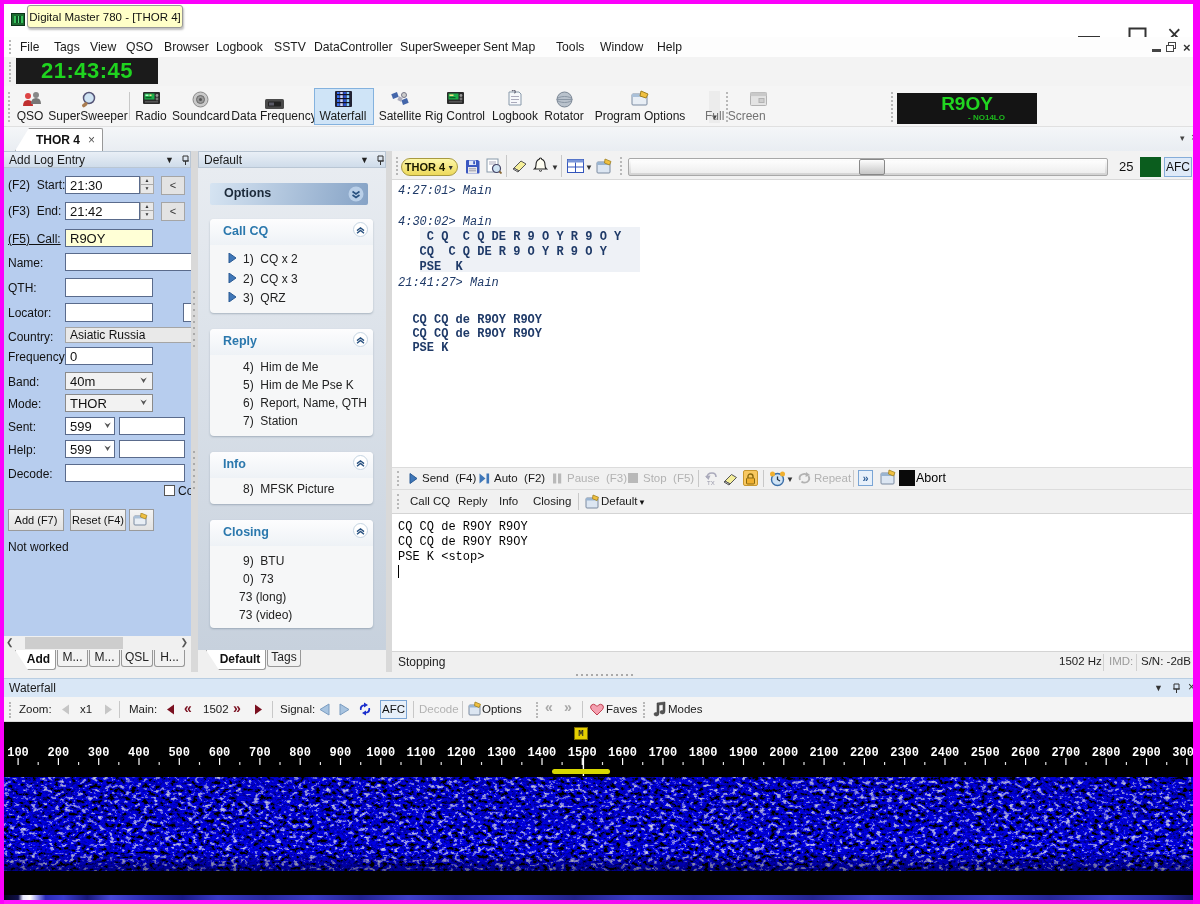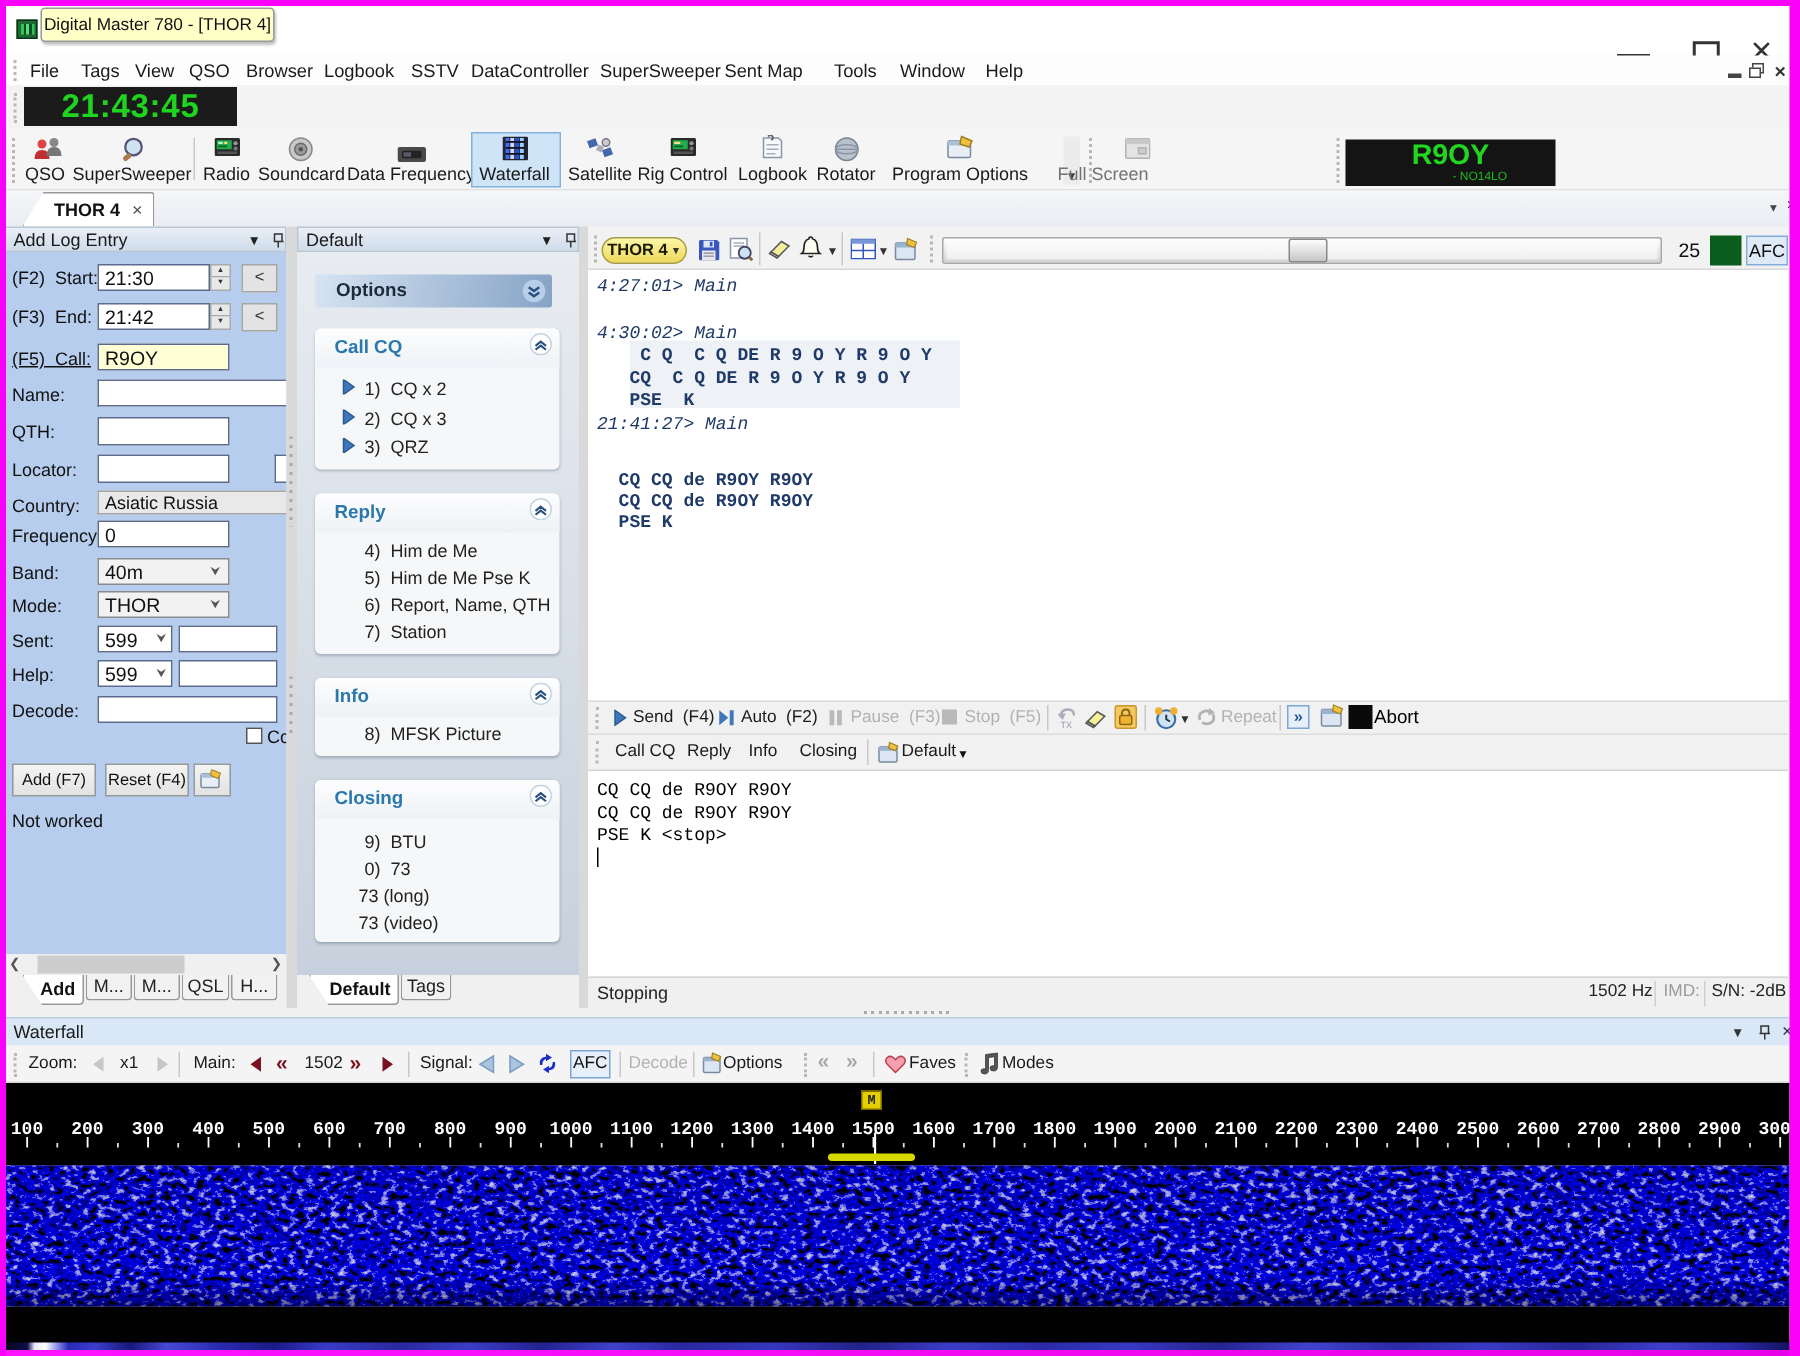--- a/index.html
+++ b/index.html
@@ -177,21 +177,21 @@
 <svg width="17" height="14">
           <rect x="0.5" y="0.5" width="16" height="13" rx="1" fill="#e3e3e3" stroke="#b2b2b2"></rect>
           <rect x="0.5" y="0.5" width="16" height="3.6" fill="#c9c9c9"></rect>
           <rect x="9" y="6.5" width="5" height="4" fill="#cdcdcd" stroke="#b2b2b2"></rect>
         </svg></div>
 <div class="ab" style="left:705px;top:109px;width:110px;text-align:left;font-size:12px;color:#737373;white-space:nowrap;">Full Screen</div>
 <div class="ab grip" style="left:891px;top:92px;height:30px;"></div>
 
 <div class="ab" style="left:897px;top:93px;width:140px;height:31px;background:#141414;">
  <div style="text-align:center;font-size:19px;font-weight:bold;color:#21d621;line-height:20px;margin-top:1px;">R9OY</div>
- <div style="text-align:center;font-size:8px;font-weight:normal;color:#1db81d;line-height:8px;padding-left:39px;">- NO14LO</div>
+ <div style="text-align:center;font-size:8px;font-weight:bold;color:#1db81d;line-height:8px;padding-left:39px;">- NO14LO</div>
 </div>
 </div>
 
 <div class="ab" style="left:4px;top:127px;width:1189px;height:24px;background:linear-gradient(#f4f6f8,#e9edf2);"></div>
 <div class="ab" style="left:15px;top:128px;width:88px;height:23px;background:#fff;border:1px solid #989898;border-bottom:none;border-radius:2px 2px 0 0;clip-path:polygon(14px 0,100% 0,100% 100%,0 100%);display:flex;align-items:center;">
  <span style="margin-left:20px;font-size:12px;font-weight:bold;color:#111;">THOR 4</span>
  <span style="margin-left:8px;font-size:12px;color:#555;">×</span>
 </div>
 <div class="ab" style="left:1180px;top:133px;font-size:9px;color:#444;">▾</div>
 <div class="ab" style="left:1191px;top:131px;font-size:11px;color:#444;">×</div>

